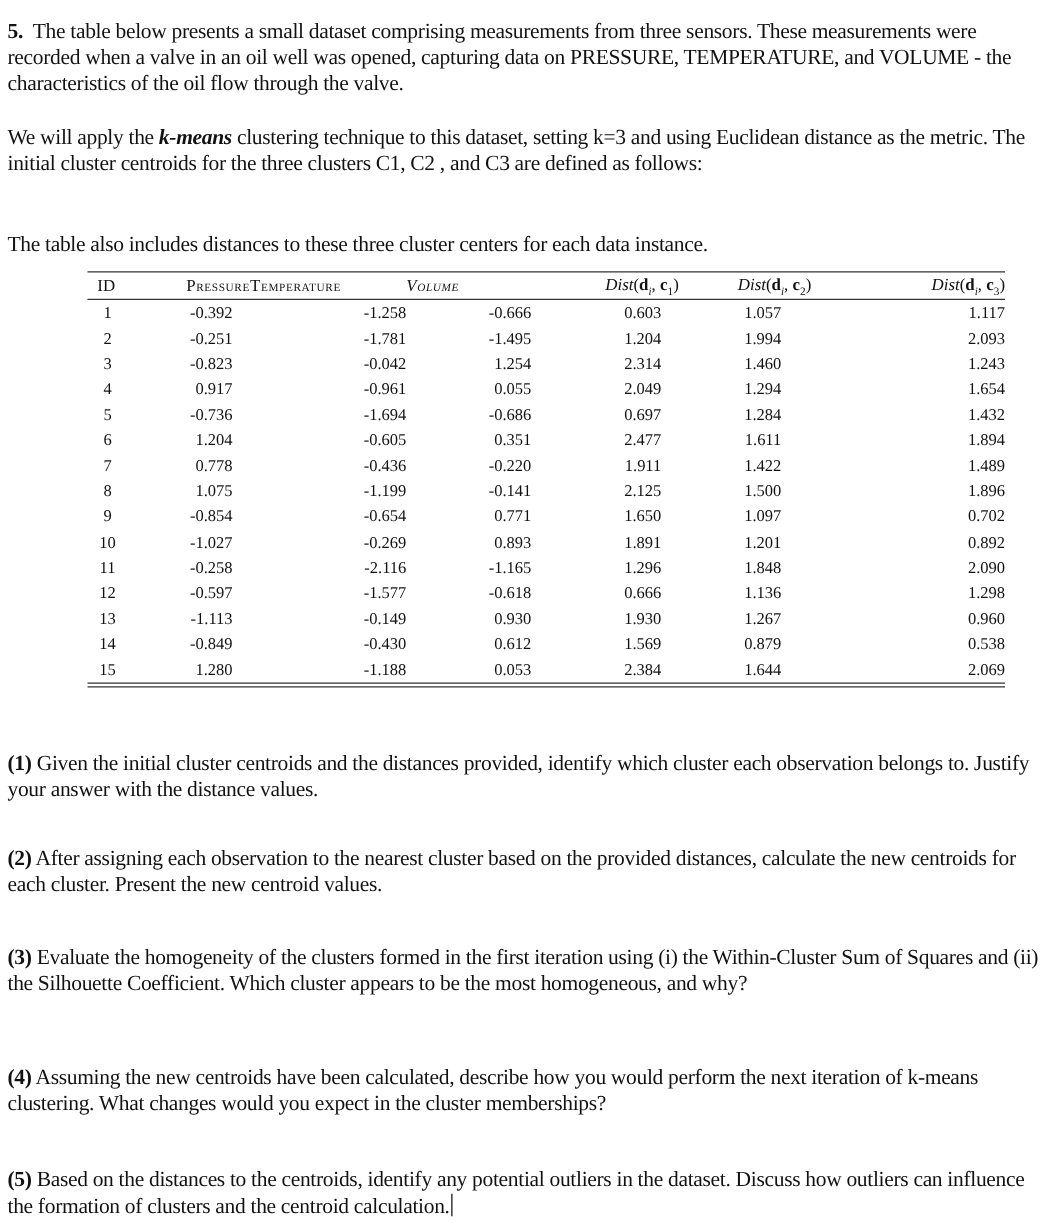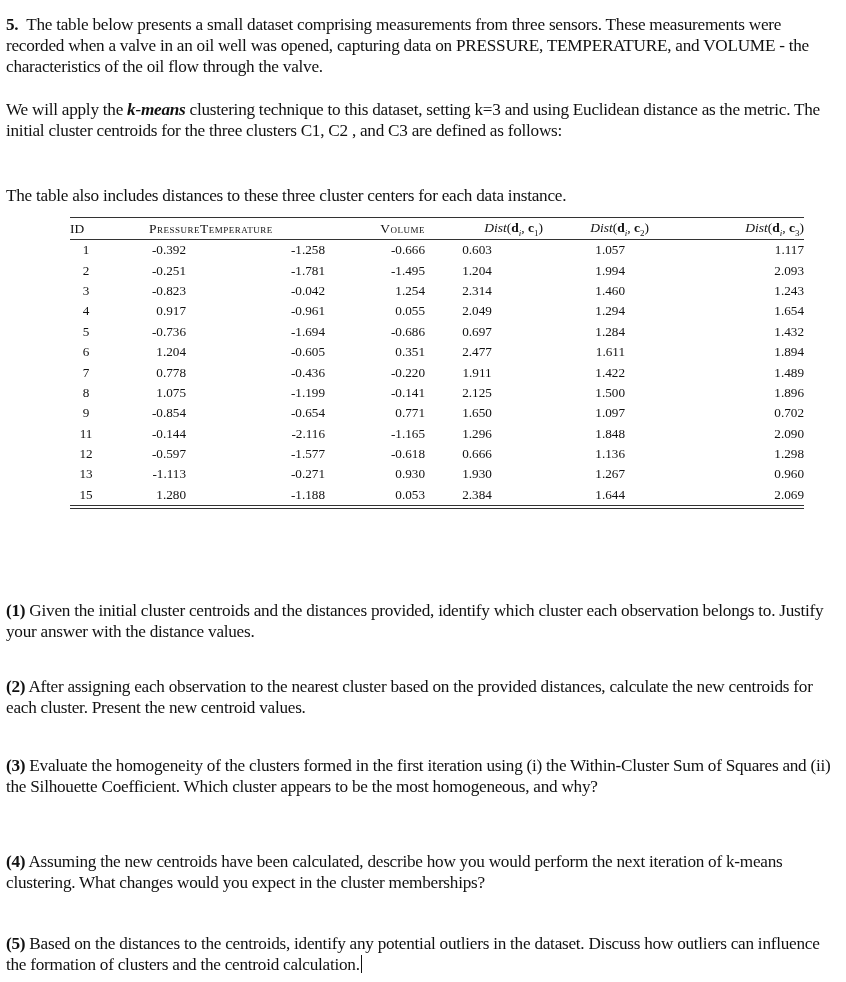--- a/index.html
+++ b/index.html
@@ -45,27 +45,27 @@
   col.c-t  { width: 125px; }
   col.c-v  { width: 100px; }
   col.c-d1 { width: 118px; }
   col.c-d2 { width: 120px; }
   col.c-d3 { width: 141px; }
 
   td.id { text-align: center; padding-left: 2px; }
   td.p  { text-align: right; padding-right: 14px; }
   td.t  { text-align: right; padding-right: 0px; }
   td.v  { text-align: right; padding-right: 0px; font-family: Liberation Serif, serif; }
-  td.d1 { text-align: center; padding-right: 14px; }
+  td.d1 { text-align: right; padding-right: 14px; }
   td.d2 { text-align: right; padding-right: 38px; }
   td.d3 { text-align: right; padding-right: 0px; }
-  th.id { text-align: left; }
+  th.id { text-align: center; }
   th.p  { text-align: right; padding-right: 0px; }
   th.t  { text-align: left; padding-right: 0px; }
-  th.v  { text-align: right; padding-right: 0px; }
+  th.v  { text-align: left; padding-right: 0px; font-style: italic; }
   th.d1 { text-align: right; padding-right: 0px; }
   th.d2 { text-align: right; padding-right: 14px; font-family: Liberation Serif, serif; }
   th.d3 { text-align: right; padding-right: 0px; }
 
   .cursor {
     display: inline-block; width: 1.5px; height: 18px; background: #111;
     vertical-align: -3px; margin-left: 1px;
   }
 </style>
 </head>
@@ -187,45 +187,63 @@
         <tr>
           <td class="id">9</td>
           <td class="p">-0.854</td>
           <td class="t">-0.654</td>
           <td class="v">0.771</td>
           <td class="d1">1.650</td>
           <td class="d2">1.097</td>
           <td class="d3">0.702</td>
         </tr>
         <tr>
+          <td class="id">10</td>
+          <td class="p">-1.027</td>
+          <td class="t">-0.269</td>
+          <td class="v">0.893</td>
+          <td class="d1">1.891</td>
+          <td class="d2">1.201</td>
+          <td class="d3">0.892</td>
+        </tr>
+        <tr>
           <td class="id">11</td>
-          <td class="p">-0.144</td>
+          <td class="p">-0.258</td>
           <td class="t">-2.116</td>
           <td class="v">-1.165</td>
           <td class="d1">1.296</td>
           <td class="d2">1.848</td>
           <td class="d3">2.090</td>
         </tr>
         <tr>
           <td class="id">12</td>
           <td class="p">-0.597</td>
           <td class="t">-1.577</td>
           <td class="v">-0.618</td>
           <td class="d1">0.666</td>
           <td class="d2">1.136</td>
           <td class="d3">1.298</td>
         </tr>
         <tr>
           <td class="id">13</td>
           <td class="p">-1.113</td>
-          <td class="t">-0.271</td>
+          <td class="t">-0.149</td>
           <td class="v">0.930</td>
           <td class="d1">1.930</td>
           <td class="d2">1.267</td>
           <td class="d3">0.960</td>
+        </tr>
+        <tr>
+          <td class="id">14</td>
+          <td class="p">-0.849</td>
+          <td class="t">-0.430</td>
+          <td class="v">0.612</td>
+          <td class="d1">1.569</td>
+          <td class="d2">0.879</td>
+          <td class="d3">0.538</td>
         </tr>
         <tr>
           <td class="id">15</td>
           <td class="p">1.280</td>
           <td class="t">-1.188</td>
           <td class="v">0.053</td>
           <td class="d1">2.384</td>
           <td class="d2">1.644</td>
           <td class="d3">2.069</td>
         </tr>

